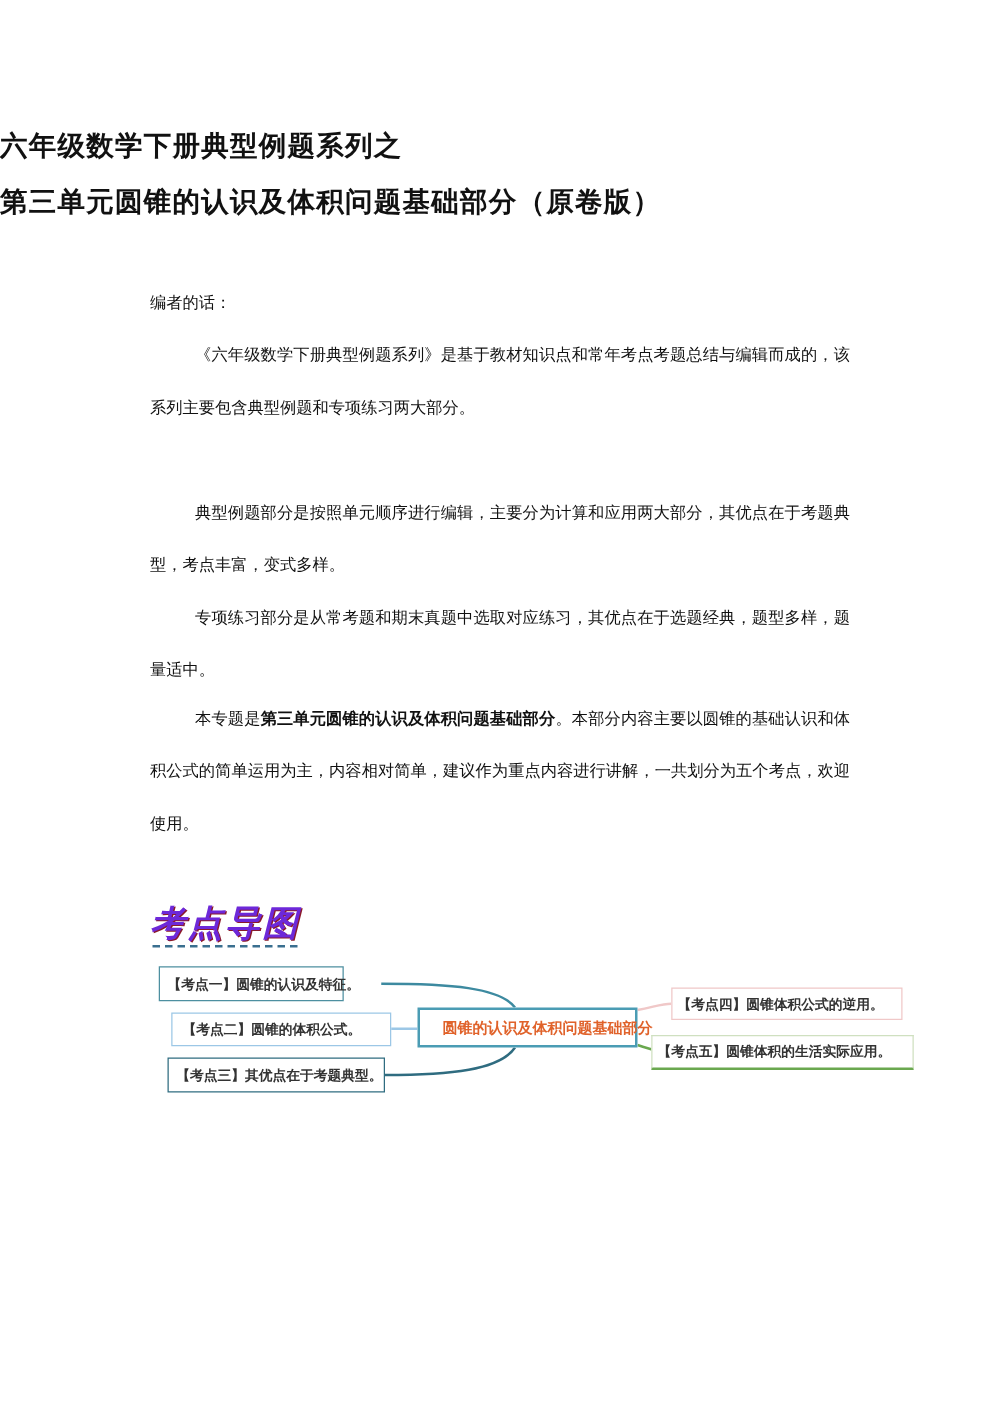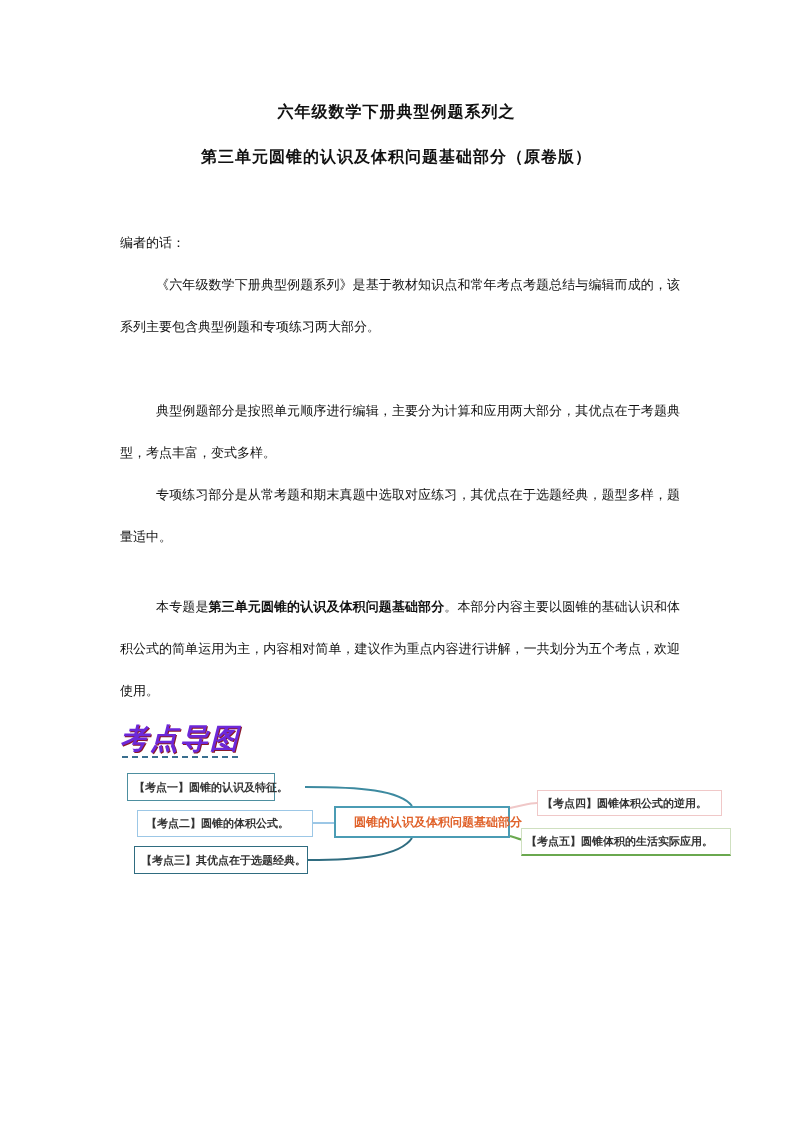--- a/index.html
+++ b/index.html
@@ -1,19 +1,19 @@
 <!DOCTYPE html>
 <html><head>
 <meta charset="utf-8">
 <style>
   html, body { margin: 0; padding: 0; background: #ffffff; }
   body { width: 793px; height: 1122px; position: relative; overflow: hidden;
          font-family: "DejaVu Sans", "Liberation Sans", sans-serif; color: #111; }
-  .title { position: absolute; left: 0; width: 793px; text-align: center;
-           font-weight: bold; font-size: 16px; letter-spacing: 1px; }
+  .title { position: absolute; left: 0; width: 793px; text-align: left;
+           font-weight: bold; font-size: 22px; letter-spacing: 1px; }
   .t1 { top: 102px; }
   .t2 { top: 147px; }
   .para { position: absolute; left: 120px; width: 560px; font-size: 13px; line-height: 42px;
           text-align: justify; }
   .para .ind { display: inline-block; width: 36px; }
   .bold { font-weight: bold; }
   .heading-art { position: absolute; left: 120px; top: 720px; font-size: 28px; font-style: italic;
                  font-weight: bold; color: #6d28d9; letter-spacing: 2px;
                  text-shadow: 1px 1px 0 #8b1a2a; }
   .heading-rule { position: absolute; left: 122px; top: 756px; width: 116px; height: 0;
@@ -36,31 +36,31 @@
 <div class="title t2">第三单元圆锥的认识及体积问题基础部分（原卷版）</div>
 
 <div class="para" style="top:222px;">编者的话：</div>
 
 <div class="para" style="top:264px;"><span class="ind"></span><span>《六年级数学下册典型例题系列》是基于教材知识点和常年考点考题总结与编辑而成的，该系列主要包含典型例题和专项练习两大部分。</span></div>
 
 <div class="para" style="top:390px;"><span class="ind"></span><span>典型例题部分是按照单元顺序进行编辑，主要分为计算和应用两大部分，其优点在于考题典型，考点丰富，变式多样。</span></div>
 
 <div class="para" style="top:474px;"><span class="ind"></span><span>专项练习部分是从常考题和期末真题中选取对应练习，其优点在于选题经典，题型多样，题量适中。</span></div>
 
-<div class="para" style="top:586px;font-family:Liberation Serif, serif;"><span class="ind"></span><span>本专题是</span><span class="bold">第三单元圆锥的认识及体积问题基础部分</span><span>。本部分内容主要以圆锥的基础认识和体积公式的简单运用为主，内容相对简单，建议作为重点内容进行讲解，一共划分为五个考点，欢迎使用。</span></div>
+<div class="para" style="top:554px;font-family:Liberation Serif, serif;"><span class="ind"></span><span>本专题是</span><span class="bold">第三单元圆锥的认识及体积问题基础部分</span><span>。本部分内容主要以圆锥的基础认识和体积公式的简单运用为主，内容相对简单，建议作为重点内容进行讲解，一共划分为五个考点，欢迎使用。</span></div>
 
 <div class="heading-art">考点导图</div>
 <div class="heading-rule"></div>
 
 <svg class="links" width="793" height="1122">
   <path d="M305 787 C 360 787, 400 790, 412 806" stroke="#3d8aa0" stroke-width="2" fill="none"></path>
   <path d="M297 823 L 334 823" stroke="#9cc7e6" stroke-width="2" fill="none"></path>
   <path d="M308 860 C 360 860, 400 856, 412 838" stroke="#2f6c80" stroke-width="2" fill="none"></path>
   <path d="M510 808 C 525 805, 530 803, 537 803" stroke="#f0c8c8" stroke-width="2" fill="none"></path>
   <path d="M510 836 C 522 840, 528 842, 537 842" stroke="#6aa84f" stroke-width="2" fill="none"></path>
 </svg>
 
 <div class="node n1">【考点一】圆锥的认识及特征。</div>
 <div class="node n2">【考点二】圆锥的体积公式。</div>
-<div class="node n3">【考点三】其优点在于选题经典。</div>
+<div class="node n3">【考点三】其优点在于考题典型。</div>
 <div class="node center">圆锥的认识及体积问题基础部分</div>
 <div class="node n4">【考点四】圆锥体积公式的逆用。</div>
 <div class="node n5">【考点五】圆锥体积的生活实际应用。</div>
 
 </body></html>

